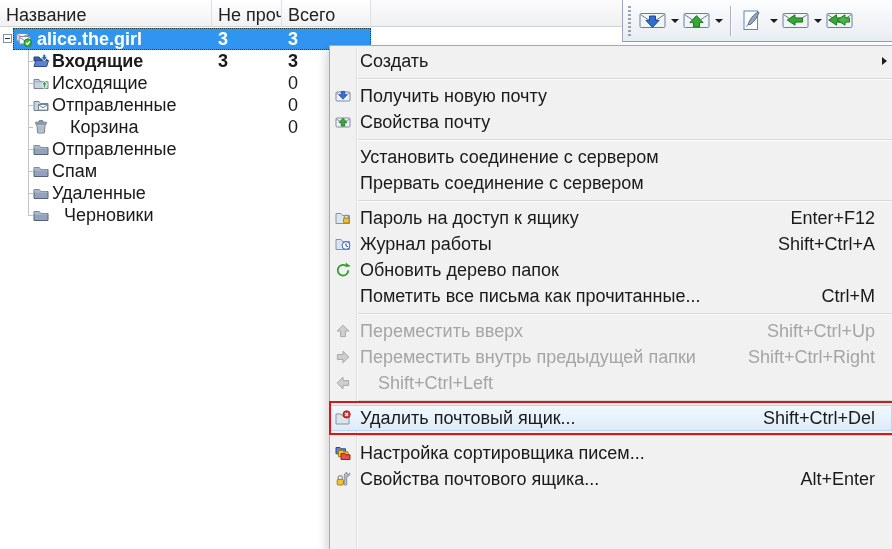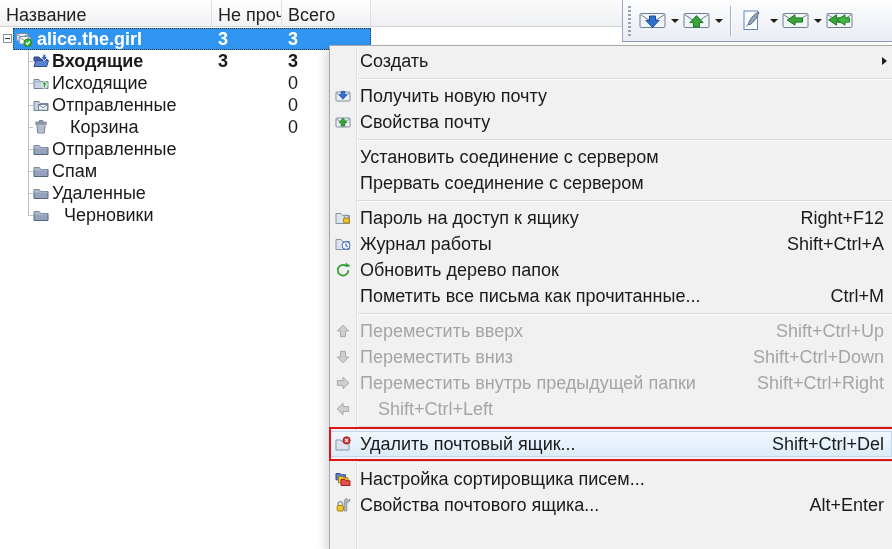--- a/index.html
+++ b/index.html
@@ -46,21 +46,21 @@
               border-top:4px solid #1c1c1c; }
   .tb-sep { width:1px; height:30px; background:#a9b4c4; box-shadow:1px 0 0 #fdfdfe; margin:0 5px; flex:0 0 auto; }
 
   
   .context-menu { position:absolute; left:329px; top:45px; width:563px; height:504px; box-sizing:border-box;
                   background:var(--menu-bg); border:1px solid #a9a9aa; border-right:none; border-bottom:none;
                   padding-top:2px; z-index:10; box-shadow:-4px 4px 8px rgba(0,0,0,.14); }
   .context-menu::before { content:""; position:absolute; left:26px; top:2px; bottom:0; width:1px;
                           background:#e0e0e1; box-shadow:1px 0 0 #fafafa; }
   .menu-item { position:relative; height:26px; display:flex; align-items:center;
-               padding-left:30px; padding-right:8px; box-sizing:border-box; white-space:nowrap; }
+               padding-left:30px; padding-right:17px; box-sizing:border-box; white-space:nowrap; }
   .mi-icon { position:absolute; left:5px; top:5px; width:16px; height:16px; }
   .mi-icon svg { display:block; }
   .mi-label { flex:1 1 auto; overflow:hidden; }
   .mi-shortcut { margin-left:18px; flex:0 0 auto; }
   .menu-item.disabled { color:var(--disabled-text); }
   .menu-item.highlighted { background:linear-gradient(#f2f8fd,#dcebfa);
                            box-shadow:inset 0 0 0 1px var(--hl-border); }
   .submenu-arrow { position:absolute; right:5px; top:9px; width:0; height:0;
                    border-top:4px solid transparent; border-bottom:4px solid transparent;
                    border-left:5px solid #1c1c1c; }
@@ -314,21 +314,21 @@
       <div class="menu-sep"></div>
       <div class="menu-item">
         <span class="mi-icon">
           <svg viewBox="0 0 16 16" width="16" height="16">
             <path d="M1 3.5h5l1.5 2h7v8H1z" fill="#dde4ec" stroke="#8493a6"></path>
             <path d="M9.3 8.3V7.2a2 2 0 0 1 4 0v1.1" fill="none" stroke="#8a95a2" stroke-width="1.2"></path>
             <rect x="8.6" y="8.2" width="5.6" height="4.8" rx="0.8" fill="#f2c42c" stroke="#a5820e"></rect>
           </svg>
         </span>
         <span class="mi-label">Пароль на доступ к ящику</span>
-        <span class="mi-shortcut">Right+F12</span>
+        <span class="mi-shortcut">Enter+F12</span>
       </div>
       <div class="menu-item">
         <span class="mi-icon">
           <svg viewBox="0 0 16 16" width="16" height="16">
             <path d="M1 3.5h5l1.5 2h7v8H1z" fill="#dde4ec" stroke="#8493a6"></path>
             <circle cx="11" cy="9.5" r="3.9" fill="#fff" stroke="#2f62c8"></circle>
             <path d="M11 7.3v2.4l1.8 1" fill="none" stroke="#2f62c8" stroke-width="1.1"></path>
           </svg>
         </span>
         <span class="mi-label">Журнал работы</span>
@@ -354,29 +354,20 @@
           <svg viewBox="0 0 16 16" width="16" height="16">
             <path d="M8 2.2L13.8 8H10.4v5.6H5.6V8H2.2z" fill="#cfcfcf" stroke="#a8a8a8"></path>
           </svg>
         </span>
         <span class="mi-label">Переместить вверх</span>
         <span class="mi-shortcut">Shift+Ctrl+Up</span>
       </div>
       <div class="menu-item disabled">
         <span class="mi-icon">
           <svg viewBox="0 0 16 16" width="16" height="16">
-            <path d="M8 2.2L13.8 8H10.4v5.6H5.6V8H2.2z" transform="rotate(180 8 8)" fill="#cfcfcf" stroke="#a8a8a8"></path>
-          </svg>
-        </span>
-        <span class="mi-label">Переместить вниз</span>
-        <span class="mi-shortcut">Shift+Ctrl+Down</span>
-      </div>
-      <div class="menu-item disabled">
-        <span class="mi-icon">
-          <svg viewBox="0 0 16 16" width="16" height="16">
             <path d="M8 2.2L13.8 8H10.4v5.6H5.6V8H2.2z" transform="rotate(90 8 8)" fill="#cfcfcf" stroke="#a8a8a8"></path>
           </svg>
         </span>
         <span class="mi-label">Переместить внутрь предыдущей папки</span>
         <span class="mi-shortcut">Shift+Ctrl+Right</span>
       </div>
       <div class="menu-item disabled">
         <span class="mi-icon">
           <svg viewBox="0 0 16 16" width="16" height="16">
             <path d="M8 2.2L13.8 8H10.4v5.6H5.6V8H2.2z" transform="rotate(270 8 8)" fill="#cfcfcf" stroke="#a8a8a8"></path>

